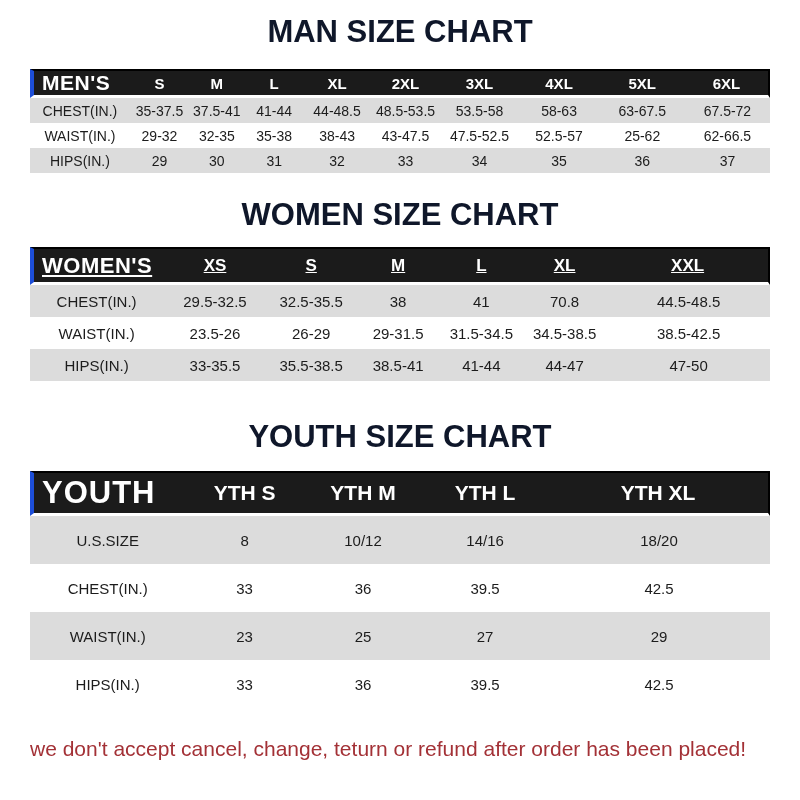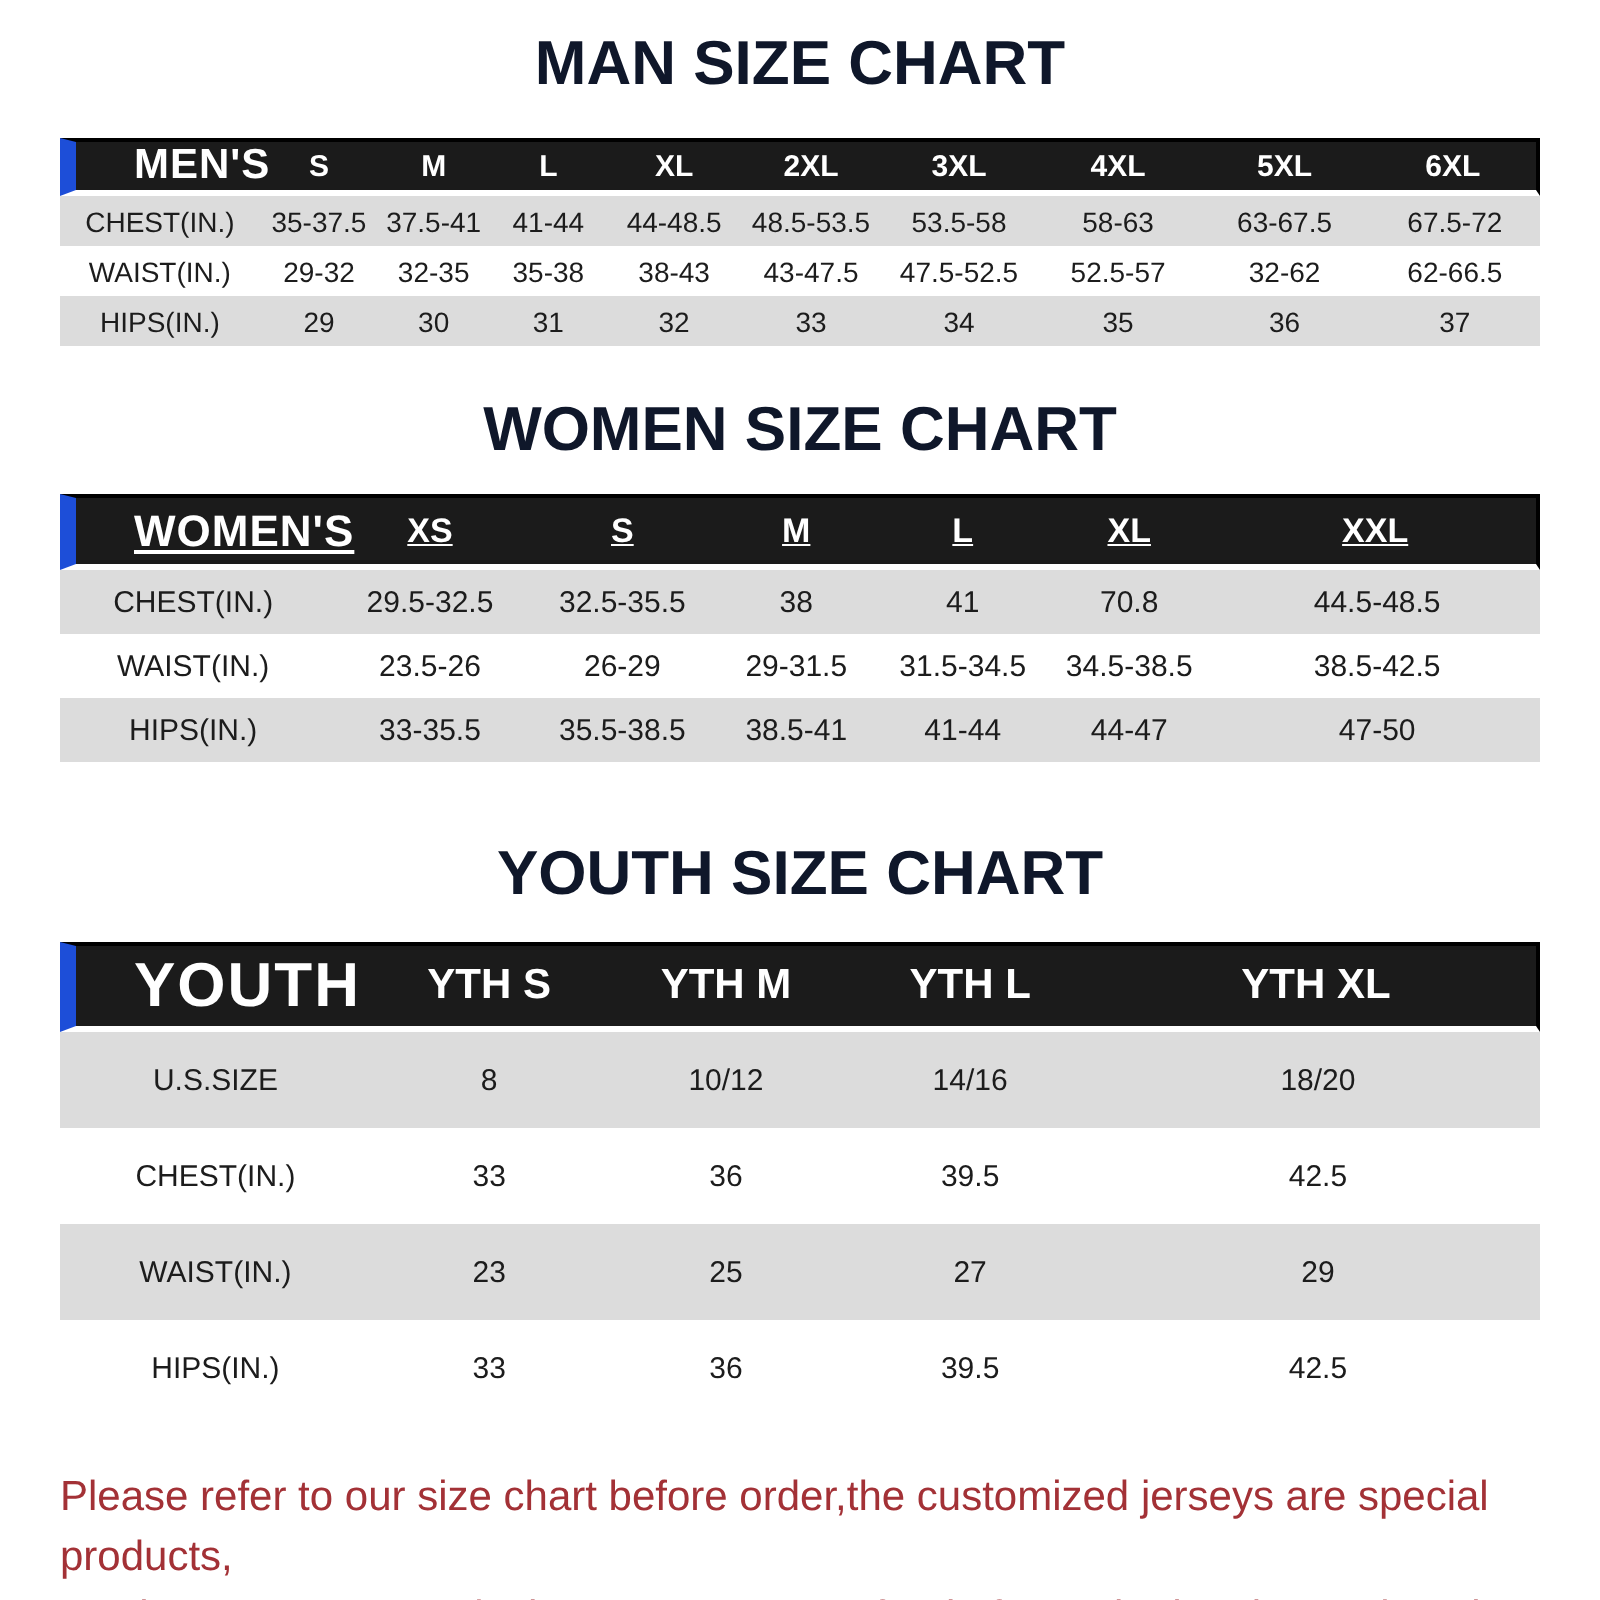--- a/index.html
+++ b/index.html
@@ -35,21 +35,21 @@
   .size-table {
     width: 740px; margin-left: 30px;
     border-collapse: separate; border-spacing: 0; table-layout: fixed;
   }
   .size-table thead th {
     background: var(--header-bar, #1b1b1b);
     color: #ffffff; font-weight: bold; text-align: center;
     border-top: 2px solid #000; border-bottom: 3px solid #fff;
   }
   .size-table thead th:first-child {
-    text-align: left; padding-left: 29px; border-left: 8px solid #1d4ed8;
+    text-align: left; padding-left: 8px; border-left: 4px solid #1d4ed8;
   }
   .size-table thead th:last-child { border-right: 2px solid #000; }
   .size-table td { text-align: center; color: #1c1c1c; }
   .size-table tbody tr:nth-child(odd) { background: var(--row-alt, #DCDCDC); }
   .size-table tbody tr:nth-child(even) { background: #ffffff; }
 
   
   .sec-0 .section-title { margin-top: 16px; }
   .sec-0 .size-table { margin-top: 21px; }
   .sec-0 thead th { height: 29px; font-size: 15px; }
@@ -127,21 +127,21 @@
             </tr>
             <tr>
               <td class="row-label">WAIST(IN.)</td>
               <td>29-32</td>
               <td>32-35</td>
               <td>35-38</td>
               <td>38-43</td>
               <td>43-47.5</td>
               <td>47.5-52.5</td>
               <td>52.5-57</td>
-              <td>32-62</td>
+              <td>25-62</td>
               <td>62-66.5</td>
             </tr>
             <tr>
               <td class="row-label">HIPS(IN.)</td>
               <td>29</td>
               <td>30</td>
               <td>31</td>
               <td>32</td>
               <td>33</td>
               <td>34</td>
@@ -253,16 +253,15 @@
               <td>36</td>
               <td>39.5</td>
               <td>42.5</td>
             </tr>
           </tbody>
         </table>
       </section>
     </main>
 
   <footer class="notice">
-    <p>Please refer to our size chart before order,the customized jerseys are special products,</p>
     <p>we don't accept cancel, change, teturn or refund after order has been placed!</p>
   </footer>
 </div>
 
 </body></html>

